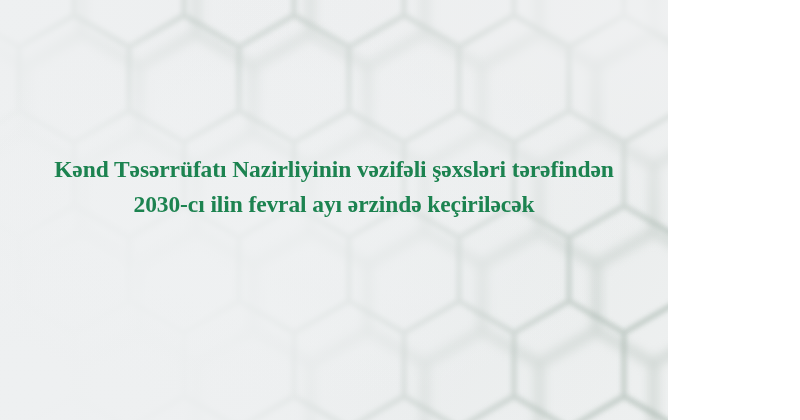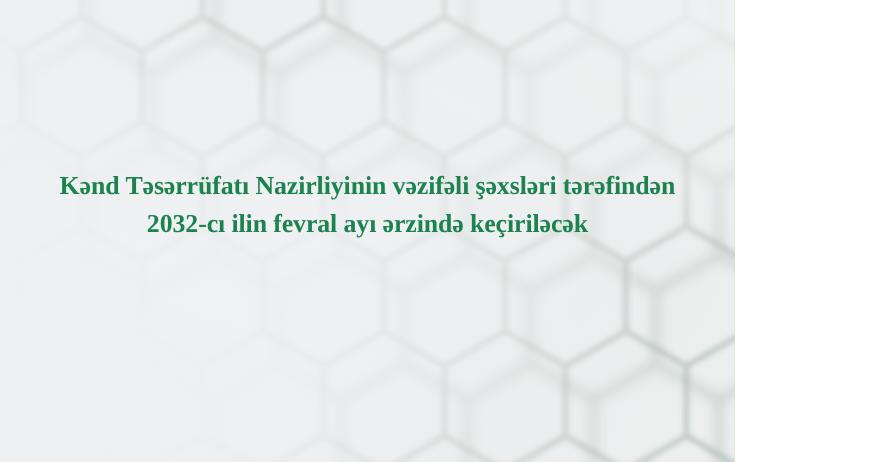--- a/index.html
+++ b/index.html
@@ -171,21 +171,21 @@
     </svg>
   </div>
 
   <div class="fade-left"></div>
   <div class="fade-bottomleft"></div>
   <div class="fade-topright"></div>
   <div class="fade-center"></div>
 
   <div class="headline">
     <span class="line line-1">Kənd Təsərrüfatı Nazirliyinin vəzifəli şəxsləri tərəfindən</span>
-    <span class="line line-2">2032-cı ilin fevral ayı ərzində keçiriləcək</span>
+    <span class="line line-2">2030-cı ilin fevral ayı ərzində keçiriləcək</span>
   </div>
 
   <div class="logo-plate">
     <svg viewBox="0 0 50 50" aria-hidden="true">
       <defs>
         <linearGradient id="plateGrad" x1="0" y1="0" x2="1" y2="0.6">
           <stop offset="0%" stop-color="#158a4e"></stop>
           <stop offset="55%" stop-color="#199050"></stop>
           <stop offset="100%" stop-color="#1f9155"></stop>
         </linearGradient>

